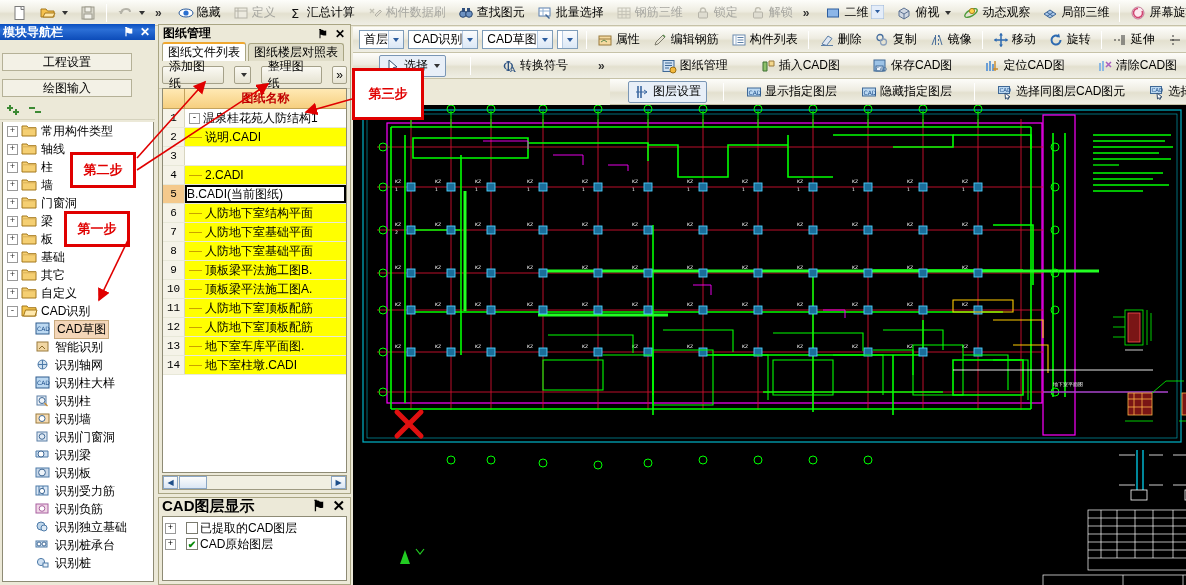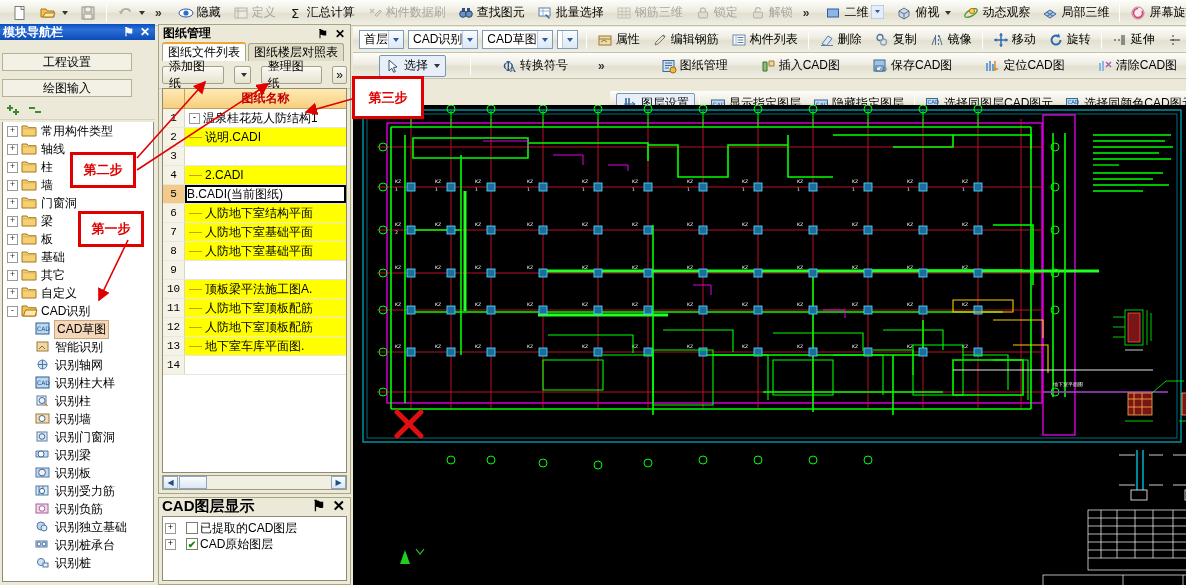--- a/index.html
+++ b/index.html
@@ -14,21 +14,21 @@
 
   
   .tb {
     position:absolute; left:0; background:linear-gradient(to bottom,#fdfdfa 0%,#eeece1 45%,#e3e0cf 55%,#efeee4 100%);
     height:26px; width:1186px; display:flex; align-items:center;
     border-bottom:1px solid #c6c2a8;
   }
   .tb-row0 { top:0; }
   .tb-row1 { top:27px; }
   .tb-row2 { top:53px; }
-  .tb-row3 { top:91px; }
+  .tb-row3 { top:79px;gap:12px; }
 
   .tbtn { display:flex; align-items:center; gap:3px; padding:1px 5px; height:22px; white-space:nowrap;
           font-size:12px; cursor:default; border:1px solid transparent; border-radius:2px; }
   .tbtn.dis { color:#a6a6a0; }
   .tbtn.sel { border:1px solid #7a96b5; background:#e8eff8; }
   .sep { width:1px; height:18px; margin:0 4px; background:#c9c7b4; border-right:1px solid #fff; }
   .grip { width:3px; height:18px; margin:0 4px 0 2px;
           background-image:radial-gradient(circle, #b9b7a4 1px, transparent 1px);
           background-size:3px 3px; }
   .ico { width:16px; height:16px; display:inline-block; position:relative; flex:0 0 16px; }
@@ -919,20 +919,24 @@
           </div>
           <div class="grow">
             <span class="num">8</span>
             <span class="nm">
               <span class="tline"></span>
               <span class="txt">人防地下室基础平面</span>
             </span>
           </div>
           <div class="grow">
             <span class="num">9</span>
+            <span class="nm">
+              <span class="tline"></span>
+              <span class="txt">顶板梁平法施工图B.</span>
+            </span>
           </div>
           <div class="grow">
             <span class="num">10</span>
             <span class="nm">
               <span class="tline"></span>
               <span class="txt">顶板梁平法施工图A.</span>
             </span>
           </div>
           <div class="grow">
             <span class="num">11</span>
@@ -950,20 +954,24 @@
           </div>
           <div class="grow">
             <span class="num">13</span>
             <span class="nm">
               <span class="tline"></span>
               <span class="txt">地下室车库平面图.</span>
             </span>
           </div>
           <div class="grow">
             <span class="num">14</span>
+            <span class="nm">
+              <span class="tline"></span>
+              <span class="txt">地下室柱墩.CADI</span>
+            </span>
           </div>
         </div>
     </div>
     <div id="hscroll">
       <div class="sbtn">◀</div>
       <div class="sthumb"></div>
       <div class="sbtn" style="margin-left:auto;">▶</div>
     </div>
   </div>
 
@@ -1378,24 +1386,24 @@
       <g>
         <path d="M52 445l5 14h-10z" fill="#22cc22"></path>
         <path d="M63 444l4 5 4-5" stroke="#22cc22" fill="none" stroke-width="1.2"></path>
       </g>
     </svg>
   </div>
 
   <div class="annot annotwhite" style="left:70px; top:152px; width:66px; height:36px;">
     <span>第二步</span>
   </div>
-  <div class="annot annotwhite" style="left:78px; top:211px; width:66px; height:36px;">
+  <div class="annot annotwhite" style="left:64px; top:211px; width:66px; height:36px;">
     <span>第一步</span>
   </div>
-  <div class="annot annotwhite" style="left:352px; top:76px; width:72px; height:43px;">
+  <div class="annot annotwhite" style="left:352px; top:68px; width:72px; height:52px;">
     <span>第三步</span>
   </div>
 
   <svg class="arrowsvg" style="left:0;top:0;width:1186px;height:585px;">
     <defs>
       <marker id="ah" markerWidth="9" markerHeight="9" refX="7" refY="4" orient="auto">
         <path d="M0,0 L8,4 L0,8 z" fill="#e00000"></path>
       </marker>
     </defs>
 

